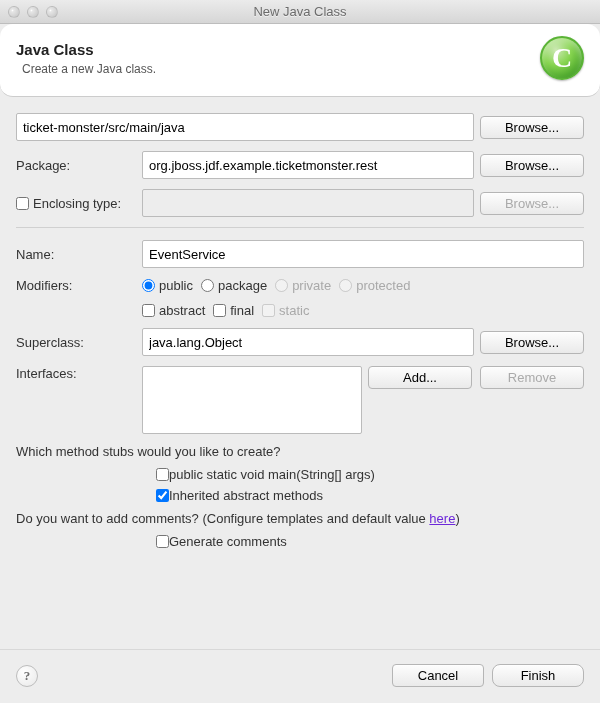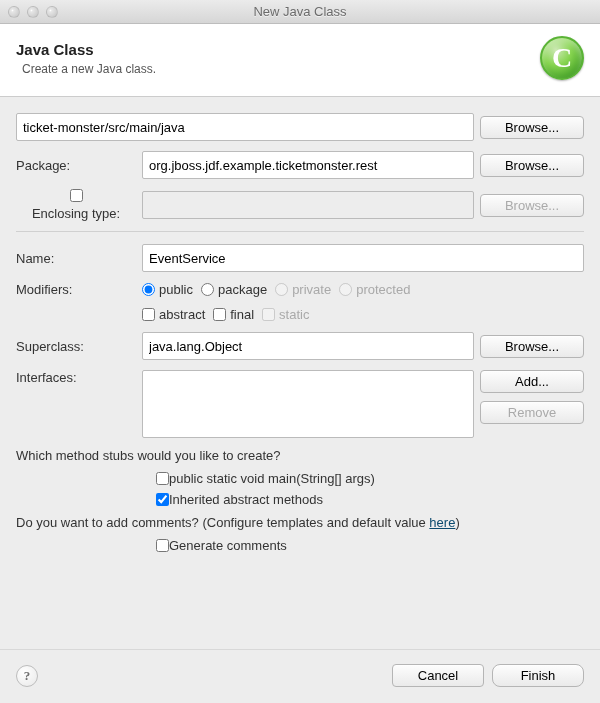--- a/index.html
+++ b/index.html
@@ -42,20 +42,21 @@
       font-size: 13px;
       text-shadow: 0 1px 0 rgba(255,255,255,0.6);
     }
     .banner {
       background: #fff;
       border-bottom: 1px solid #ccc;
       padding: 12px 16px 16px 16px;
       display: flex;
       justify-content: space-between;
       align-items: center;
+      border-radius: 13px;
     }
     .banner-text h2 {
       font-size: 15px;
       font-weight: bold;
       margin-bottom: 4px;
       color: #222;
     }
     .banner-text p {
       font-size: 12px;
       color: #555;
@@ -129,32 +130,32 @@
       font-size: 13px;
     }
     .interfaces-box {
       flex: 1;
       height: 68px;
       border: 1px solid #bbb;
       background: #fff;
       border-radius: 2px;
     }
     .side-btns {
-      display: flex; flex-direction: column; gap: 8px;
+      display: flex; flex-direction: row; gap: 8px;
     }
     .question {
       font-size: 13px;
       margin: 8px 0 8px 0;
     }
     .stub-row {
       display: flex; align-items: center; gap: 0;
       padding-left: 140px;
       margin-bottom: 6px;
     }
-    .link { color: #0c4a6e; text-decoration: underline; cursor: pointer; }
+    .link { color: #6d28d9; text-decoration: underline; cursor: pointer; }
     .footer {
       position: absolute;
       bottom: 0; left: 0; right: 0;
       padding: 14px 16px 16px 16px;
       display: flex;
       justify-content: space-between;
       align-items: center;
       background: #ededed;
       border-top: 1px solid #d8d8d8;
     }
@@ -198,21 +199,21 @@
     <button class="btn">Browse...</button>
   </div>
 
   <div class="row">
     <div class="label">Package:</div>
     <input type="text" class="field-wide" value="org.jboss.jdf.example.ticketmonster.rest" style="">
     <button class="btn">Browse...</button>
   </div>
 
   <div class="row">
-    <div class="label" style="display:flex;align-items:center;gap:4px;flex-direction:column;">
+    <div class="label" style="display:flex;align-items:center;gap:4px;">
       <input type="checkbox" style="">
       <span>Enclosing type:</span>
     </div>
     <input type="text" class="field-wide" disabled="" value="" style="">
     <button class="btn" disabled="">Browse...</button>
   </div>
 
   <hr class="sep">
 
   <div class="row">

